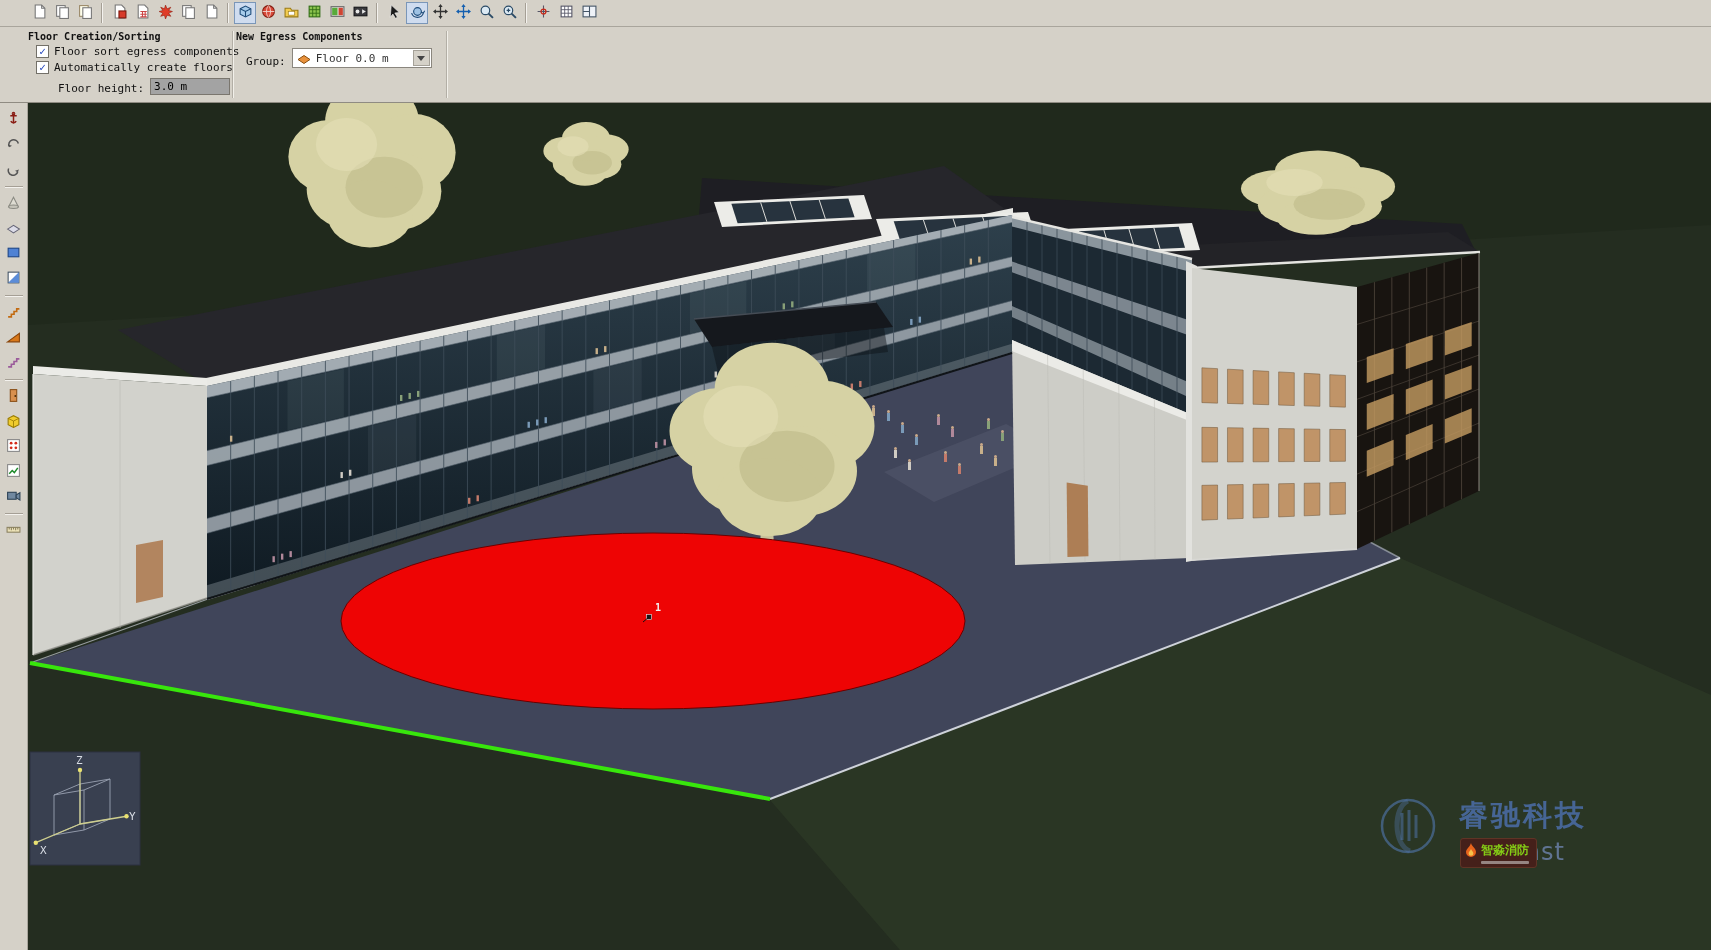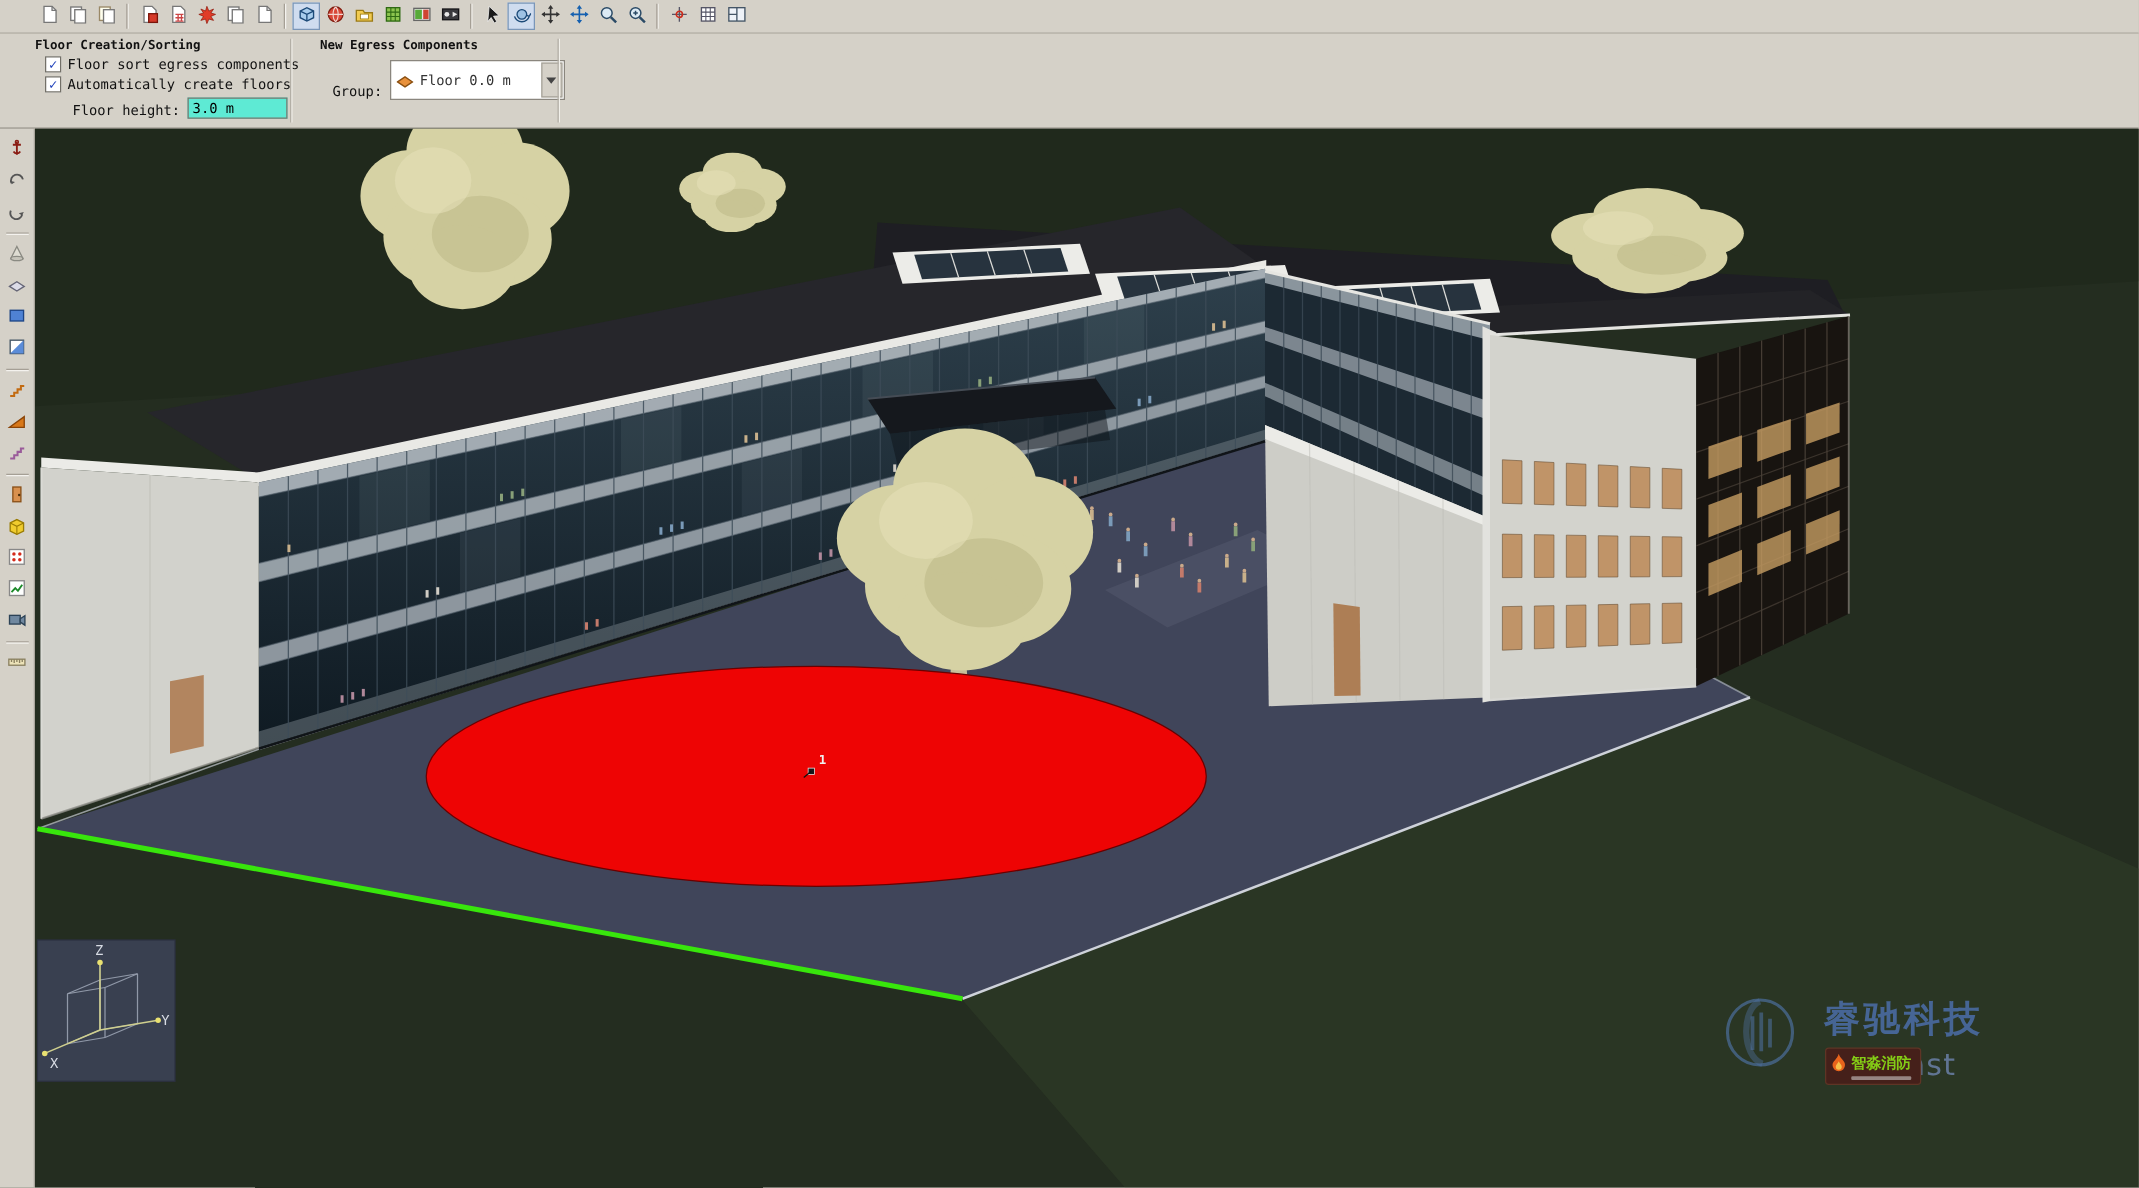--- a/index.html
+++ b/index.html
@@ -17,25 +17,25 @@
 
 
 .panelbar{position:absolute;left:0;top:27px;width:100%;height:76px;background:#d5d1c8;
   border-bottom:1px solid #8f8b82;font-size:11px;color:#111;}
 .pgroup{position:absolute;top:4px;}
 .pg-title{font-weight:bold;font-size:10px;margin-bottom:3px;white-space:nowrap;}
 .chkrow{display:flex;align-items:center;gap:5px;margin:3px 0 0 8px;white-space:nowrap;}
 .chkbox{width:13px;height:13px;background:#fff;border:1px solid #737068;font-size:11px;
   line-height:11px;text-align:center;color:#1c3fbb;font-weight:bold;flex:none;}
 .fh-row{display:flex;align-items:flex-end;gap:6px;margin:4px 0 0 30px;white-space:nowrap;}
-.txtin{width:80px;height:17px;border:1px solid #7a766e;background:#5eead4;
+.txtin{width:80px;height:17px;border:1px solid #7a766e;background:#a3a3a3;
   font:11px "DejaVu Sans Mono",monospace;padding:0 3px;}
 .vsep{position:absolute;top:4px;bottom:4px;width:2px;border-left:1px solid #b3afa6;border-right:1px solid #f2f0ea;}
 .grp-row{display:flex;align-items:flex-end;gap:6px;margin:6px 13px 0 10px;white-space:nowrap;}
-.dd{width:140px;height:32px;background:#fff;border:1px solid #8a867e;display:flex;
+.dd{width:140px;height:20px;background:#fff;border:1px solid #8a867e;display:flex;
   align-items:center;padding-left:4px;gap:5px;position:relative;color:#333;}
 .dd-arrow{position:absolute;right:1px;top:1px;bottom:1px;width:17px;background:#d5d1c8;
   border:1px solid #a5a198;display:flex;align-items:center;justify-content:center;}
 .caret{width:0;height:0;border-left:4px solid transparent;border-right:4px solid transparent;
   border-top:5px solid #444;display:block;}
 
 
 .sidebar{position:absolute;left:0;top:103px;width:28px;bottom:0;background:#d5d1c8;
   border-right:1px solid #a9a59c;display:flex;flex-direction:column;align-items:center;
   padding-top:6px;gap:3px;}
@@ -219,21 +219,21 @@
     <div class="chkrow">
       <span class="chkbox">✓</span>
       <span>Automatically create floors</span>
     </div>
     <div class="fh-row">
       <span>Floor height:</span>
       <input class="txtin" value="3.0 m" style="">
     </div>
   </div>
   <div class="vsep" style="left:232px"></div>
-  <div class="pgroup" style="left:256px">
+  <div class="pgroup" style="left:236px">
     <div class="pg-title">New Egress Components</div>
     <div class="grp-row">
       <span>Group:</span>
       <div class="dd">
         <svg width="14" height="14" viewBox="0 0 14 14">
           <path d="M1 8.5L7 4.5l6 4-6 4z" fill="#e8913c" stroke="#8a4f10"></path>
         </svg>
         <span>Floor 0.0 m</span>
         <span class="dd-arrow">
             <i class="caret"></i>

